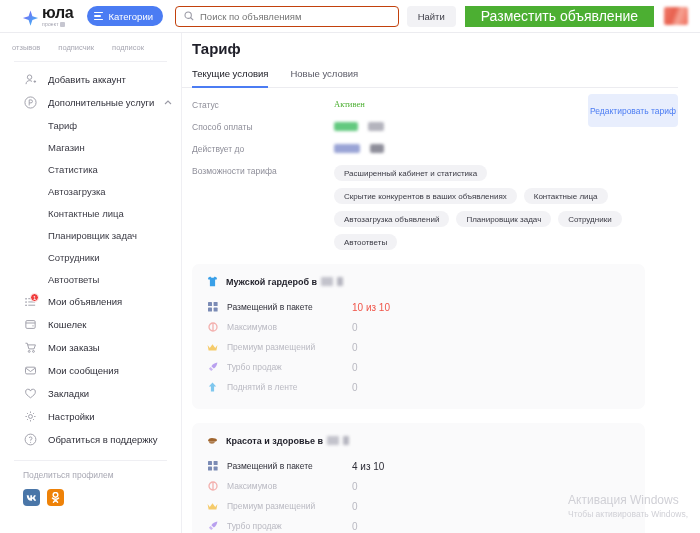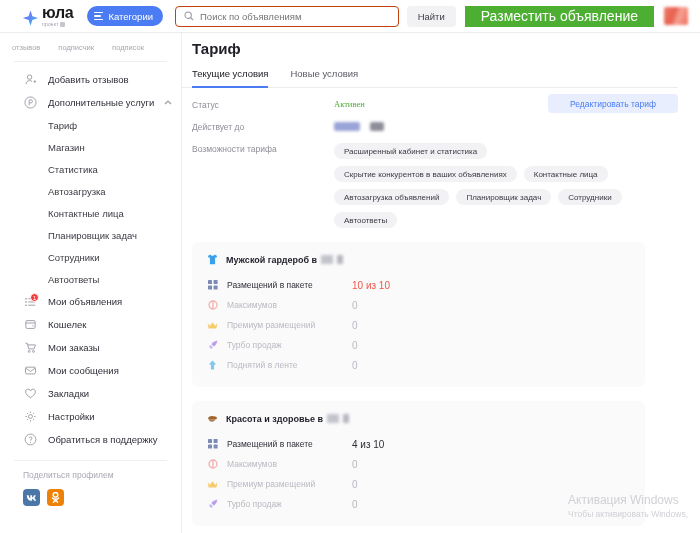--- a/index.html
+++ b/index.html
@@ -122,21 +122,21 @@
   .info-label { width: 142px; font-size: 8.5px; color: #8e8e99; padding-top: 1px; }
   .info-value { font-size: 8.5px; color: #2e2e38; }
   .val-active { color: #4caf32; font-family: Liberation Serif, serif; }
   .blur-chip { display:inline-block; height: 9px; border-radius: 2px; filter: blur(1.8px); vertical-align: middle;}
   .blur-green { width: 24px; background: #63c97f; }
   .blur-gray  { width: 16px; background: #b4b4bd; margin-left: 10px; }
   .blur-blue  { width: 26px; background: #9aa4d6; }
   .blur-dark  { width: 14px; background: #8e8e9a; margin-left: 10px; }
 
   .edit-btn {
-    position: absolute; right: 0; top: 6px; height: 19px; padding: 0 22px;
+    position: absolute; right: 0; top: 6px; height: 33px; padding: 0 2px;
     background: #e8eefd; color: #4b7cf3; border: none; border-radius: 4px;
     font-size: 8.5px; cursor: pointer; font-family: "Liberation Sans", sans-serif; text-align: right;
   }
 
   .chips { display: flex; flex-wrap: wrap; gap: 7px; width: 330px; }
   .chip {
     background: #f2f2f5; border-radius: 11px; height: 16px; padding: 0 10px;
     font-size: 8px; color: #3a3a44; display: flex; align-items: center; white-space: nowrap;
   }
 
@@ -235,21 +235,21 @@
 
     <div class="nav-item">
       <span class="nav-ico">
         <svg width="13" height="13" viewBox="0 0 14 14" fill="none" stroke="#9a9aa5" stroke-width="1">
           <circle cx="6" cy="4.5" r="2.4"></circle>
             <path d="M2.2 12c0-2.4 1.7-3.8 3.8-3.8 1 0 1.9.3 2.6.9"></path>
           <line x1="10.3" y1="9.2" x2="13" y2="9.2"></line>
             <line x1="11.65" y1="7.9" x2="11.65" y2="10.6"></line>
         </svg>
       </span>
-      <span class="nav-label">Добавить отзывов</span>
+      <span class="nav-label">Добавить аккаунт</span>
     </div>
 
     <div class="nav-item">
       <span class="nav-ico">
         <svg width="13" height="13" viewBox="0 0 14 14" fill="none" stroke="#9a9aa5" stroke-width="1">
           <circle cx="7" cy="7" r="6"></circle>
           <path d="M5.6 10.2V4.2h1.9a1.6 1.6 0 0 1 0 3.2H5.6" stroke-width="0.95"></path>
         </svg>
       </span>
       <span class="nav-label">Дополнительные услуги</span>
@@ -391,20 +391,26 @@
 
   <div class="info-rows">
 
     <button class="edit-btn">Редактировать тариф</button>
 
     <div class="info-row">
       <div class="info-label">Статус</div>
       <div class="info-value val-active">Активен</div>
     </div>
 
+    <div class="info-row">
+      <div class="info-label">Способ оплаты</div>
+      <div class="info-value">
+        <span class="blur-chip blur-green"></span><span class="blur-chip blur-gray"></span>
+      </div>
+    </div>
 
     <div class="info-row">
       <div class="info-label">Действует до</div>
       <div class="info-value">
         <span class="blur-chip blur-blue"></span><span class="blur-chip blur-dark"></span>
       </div>
     </div>
 
     <div class="info-row" style="margin-top:5px;">
       <div class="info-label">Возможности тарифа</div>

